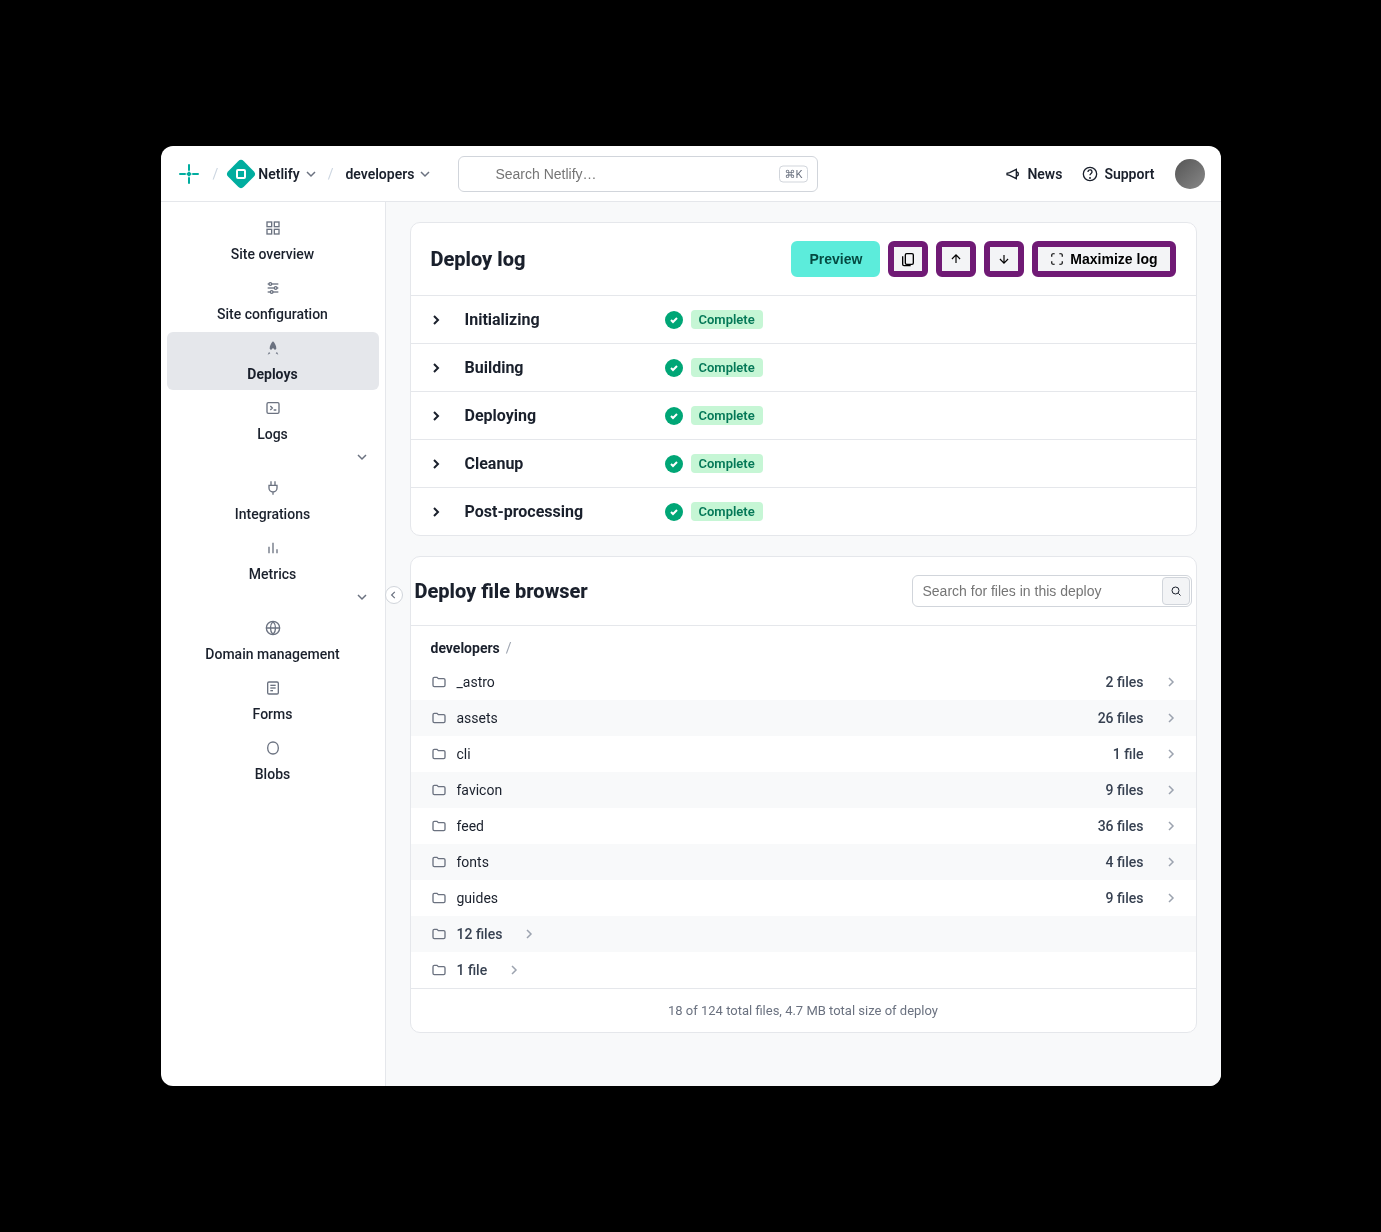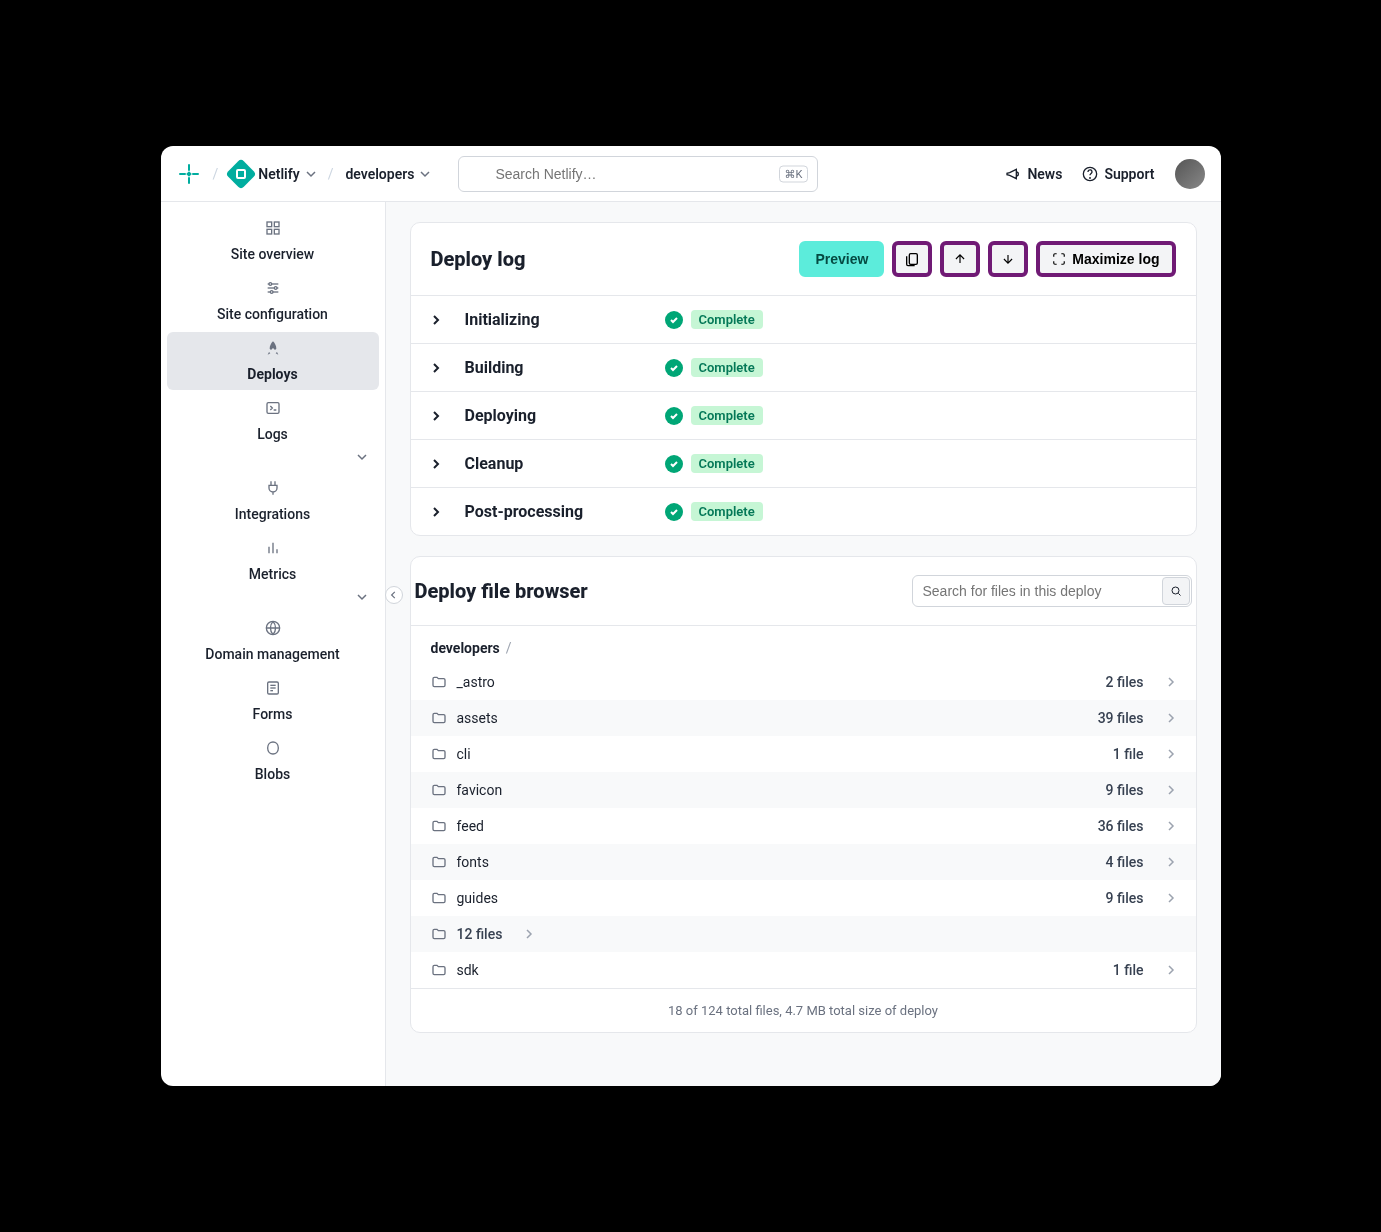--- a/index.html
+++ b/index.html
@@ -105,21 +105,21 @@
   flex-direction: column;
 }
 .sidebar-item.active { background: #e5e7eb; font-weight: 700; }
 .sidebar-item .icon { width: 16px; height: 16px; color: #6b7280; flex-shrink: 0; }
 .sidebar-item .chev { margin-left: auto; }
 .main { flex: 1; overflow-y: auto; background: #f8f9fa; padding: 20px 24px; position: relative; }
 .card { background: #fff; border: 1px solid #e5e7eb; border-radius: 10px; margin-bottom: 20px; }
 .card-head { display: flex; align-items: center; padding: 18px 20px; border-bottom: 1px solid #e5e7eb; }
 .card-title { font-size: 20px; font-weight: 800; }
 .card-actions { margin-left: auto; display: flex; gap: 8px; }
-.btn { height: 36px; border: 4px solid #701a75; background: #f3f4f6; border-radius: 6px; padding: 0 12px; display: flex; align-items: center; gap: 6px; cursor: pointer; font-weight: 600; font-size: 14px; }
+.btn { height: 36px; border: 6px solid #701a75; background: #f3f4f6; border-radius: 6px; padding: 0 12px; display: flex; align-items: center; gap: 6px; cursor: pointer; font-weight: 600; font-size: 14px; }
 .btn.icon-only { width: 40px; padding: 0; justify-content: center; }
 .btn.primary { background: #5cecdb; border-color: #5cecdb; color: #054a42; }
 .log-row {
   display: flex;
   align-items: center;
   padding: 14px 20px;
   border-bottom: 1px solid #e5e7eb;
   gap: 20px;
 }
 .log-row:last-child { border-bottom: none; }
@@ -467,21 +467,21 @@
                   </svg>
                 </span>
               </div>
               <div class="file-row">
                 <span class="folder-icon">
                   <svg width="16" height="16" viewBox="0 0 24 24" fill="none" stroke="currentColor" stroke-width="2">
                     <path d="M3 7 a2 2 0 0 1 2-2 h4 l2 2 h8 a2 2 0 0 1 2 2 v8 a2 2 0 0 1-2 2 H5 a2 2 0 0 1-2-2 Z"></path>
                   </svg>
                 </span>
                 <span class="name">assets</span>
-                <span class="meta">39 files</span>
+                <span class="meta">26 files</span>
                 <span class="arrow">
                   <svg width="10" height="10" viewBox="0 0 10 10">
                     <path d="M3 1 L7 5 L3 9" fill="none" stroke="currentColor" stroke-width="1.5"></path>
                   </svg>
                 </span>
               </div>
               <div class="file-row">
                 <span class="folder-icon">
                   <svg width="16" height="16" viewBox="0 0 24 24" fill="none" stroke="currentColor" stroke-width="2">
                     <path d="M3 7 a2 2 0 0 1 2-2 h4 l2 2 h8 a2 2 0 0 1 2 2 v8 a2 2 0 0 1-2 2 H5 a2 2 0 0 1-2-2 Z"></path>
@@ -563,21 +563,20 @@
                     <path d="M3 1 L7 5 L3 9" fill="none" stroke="currentColor" stroke-width="1.5"></path>
                   </svg>
                 </span>
               </div>
               <div class="file-row">
                 <span class="folder-icon">
                   <svg width="16" height="16" viewBox="0 0 24 24" fill="none" stroke="currentColor" stroke-width="2">
                     <path d="M3 7 a2 2 0 0 1 2-2 h4 l2 2 h8 a2 2 0 0 1 2 2 v8 a2 2 0 0 1-2 2 H5 a2 2 0 0 1-2-2 Z"></path>
                   </svg>
                 </span>
-                <span class="name">sdk</span>
                 <span class="meta">1 file</span>
                 <span class="arrow">
                   <svg width="10" height="10" viewBox="0 0 10 10">
                     <path d="M3 1 L7 5 L3 9" fill="none" stroke="currentColor" stroke-width="1.5"></path>
                   </svg>
                 </span>
               </div>
             </div>
         </div>
         <div class="file-footer">18 of 124 total files, 4.7 MB total size of deploy</div>

